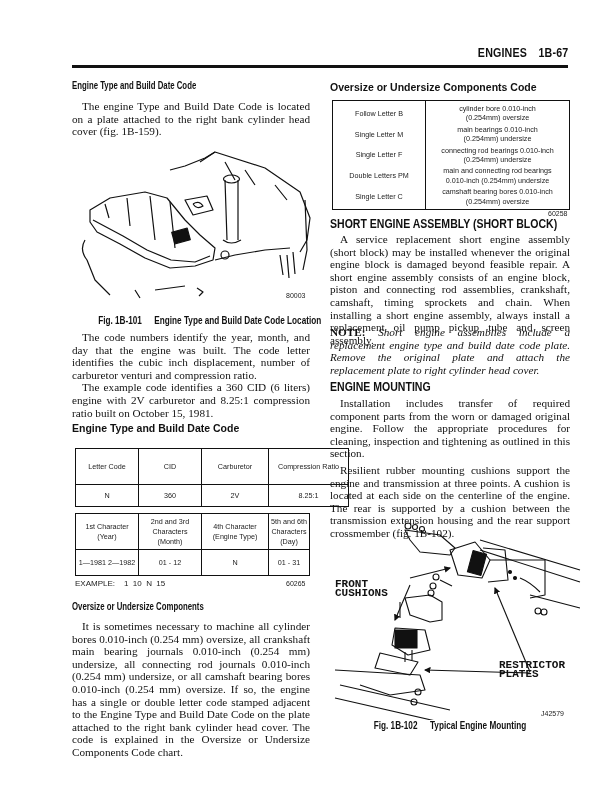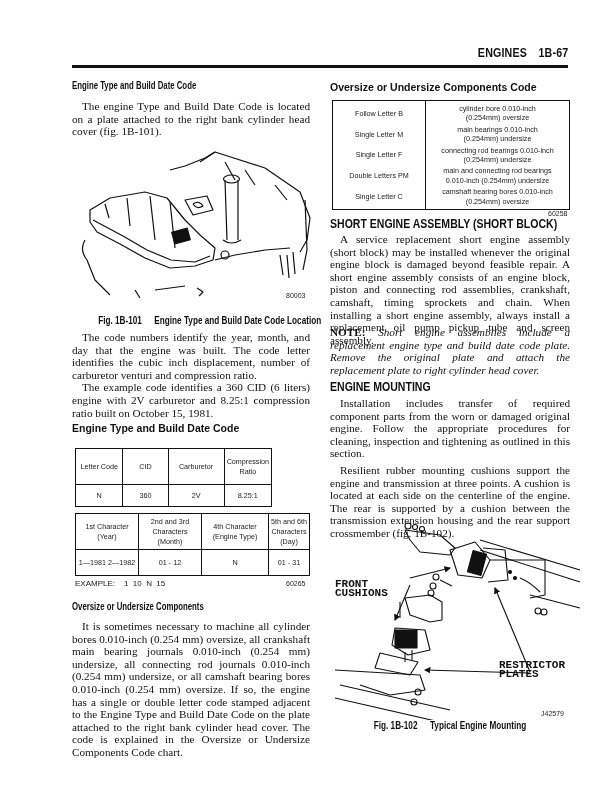--- a/index.html
+++ b/index.html
@@ -30,21 +30,21 @@
 </head>
 <body>
 
 <div class="hdr">
   <span>ENGINES</span><span>1B-67</span>
 </div>
 <div class="rule"></div>
 
 <div class="abs col1 subhead" style="top:80px;">Engine Type and Build Date Code</div>
 <div class="abs col1" style="top:100px;">
-  <p class="body">The engine Type and Build Date Code is located on a plate attached to the right bank cylinder head cover (fig. 1B-101).</p>
+  <p class="body">The engine Type and Build Date Code is located on a plate attached to the right bank cylinder head cover (fig. 1B-159).</p>
 </div>
 
 <svg style="left:75px; top:140px;" width="250" height="160" viewBox="0 0 250 160" fill="none" stroke="#111" stroke-width="1.2" stroke-linejoin="round">
 
   <path d="M125 22 L140 12 L190 28 L225 52 L235 78 L232 100 L225 112"></path>
   <path d="M140 12 L130 18 L110 26 L95 30"></path>
   <path d="M150 22 L160 40 M170 30 L180 45 M200 45 L212 60"></path>
 
   <path d="M15 70 L35 58 L70 52 L92 58 L110 80 L125 95 L140 108 L138 120 L120 126 L95 128 L70 118 L45 104 L22 92 L15 82 Z"></path>
   <path d="M18 80 L48 96 L72 110 L96 120 L120 122 L135 116"></path>
@@ -70,21 +70,21 @@
 <div class="abs caption" style="left:72px; width:238px; top:314px;">
   <span>Fig. 1B-101</span><span>Engine Type and Build Date Code Location</span>
 </div>
 
 <div class="abs col1" style="top:331px;">
   <p class="body">The code numbers identify the year, month, and day that the engine was built. The code letter identifies the cubic inch displacement, number of carburetor venturi and compression ratio.</p>
   <p class="body">The example code identifies a 360 CID (6 liters) engine with 2V carburetor and 8.25:1 compression ratio built on October 15, 1981.</p>
 </div>
 
 <div class="abs tabtitle" style="left:72px; width:238px; top:422px;">Engine Type and Build Date Code</div>
-<table class="tb abs" style="left:75px; top:448px; width:197px;">
+<table class="tb abs" style="left:75px; top:448px; width:274px;">
   <tbody>
       <tr style="height:36px;">
     <td style="width:58px;">Letter Code</td>
     <td style="width:58px;">CID</td>
     <td style="width:62px;margin-top:17px;">Carburetor</td>
     <td>Compression Ratio</td>
   </tr>
   <tr style="height:22px;">
     <td>N</td>
     <td>360</td>

